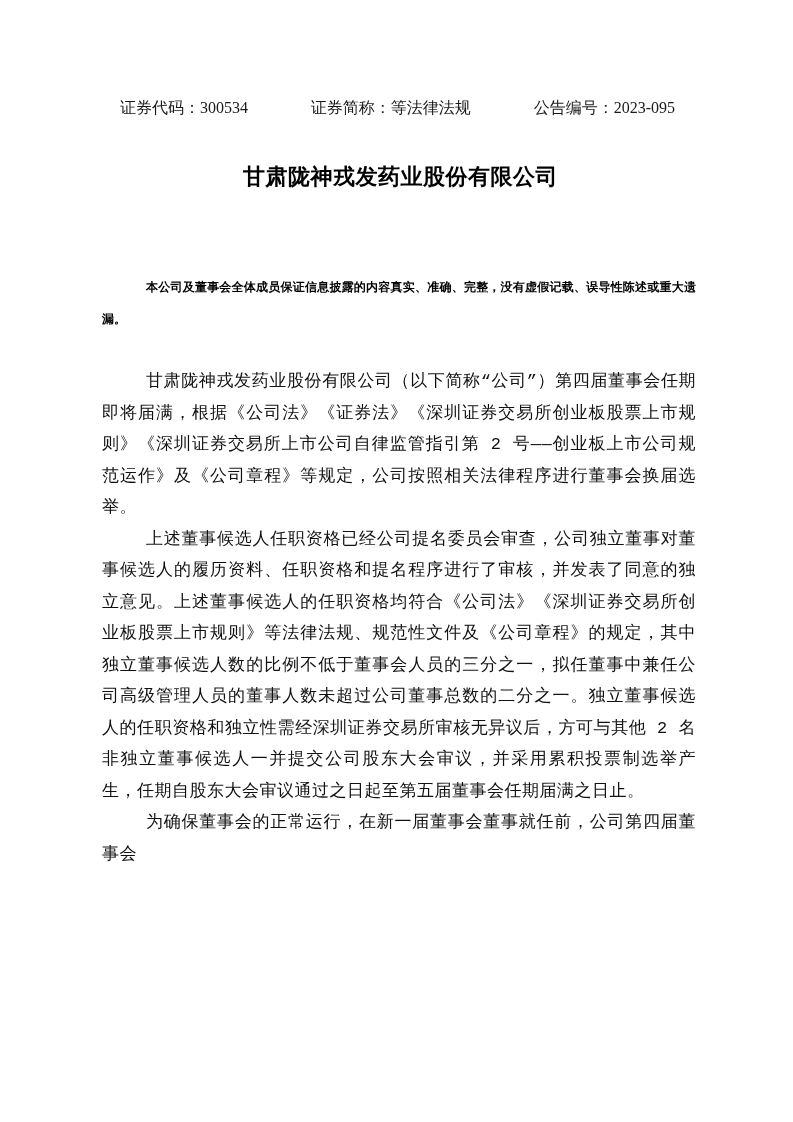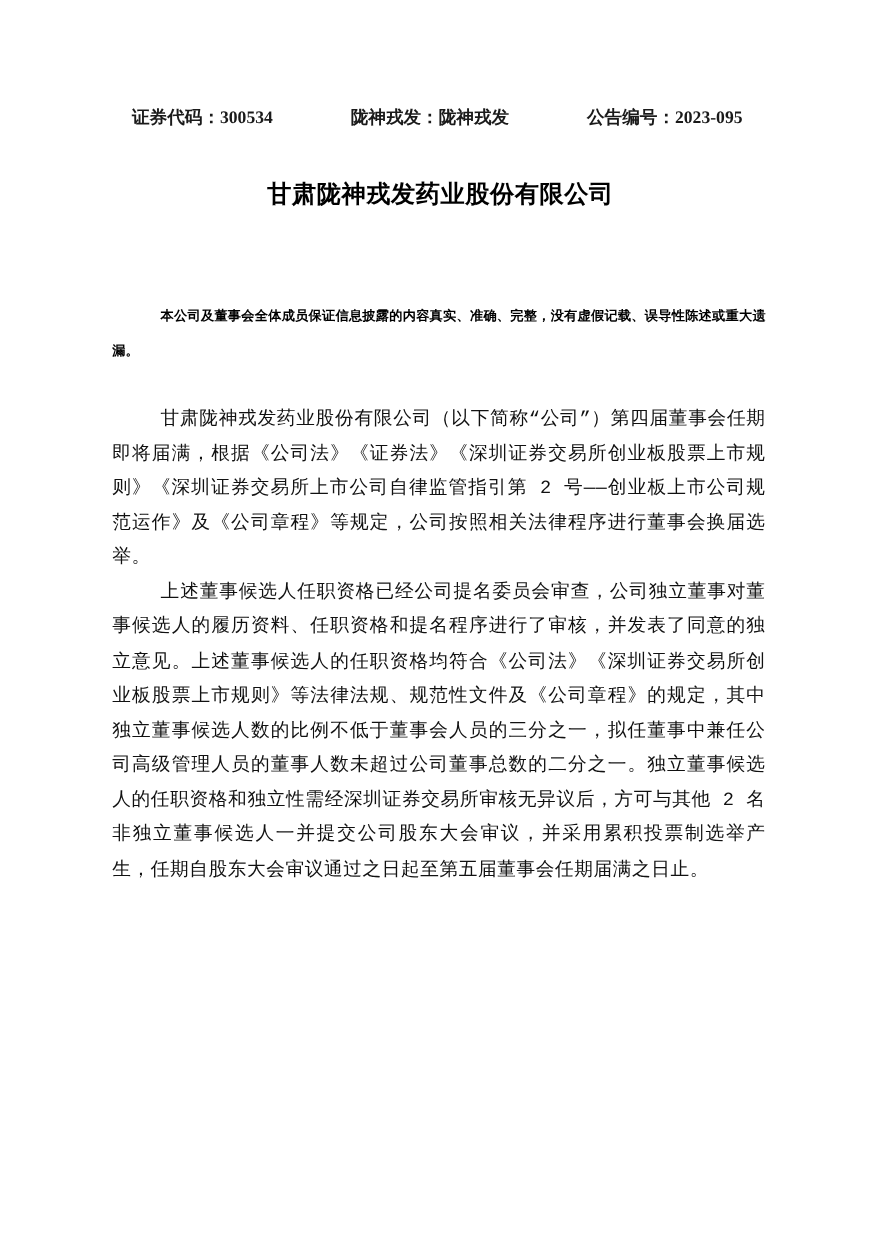--- a/index.html
+++ b/index.html
@@ -20,21 +20,20 @@
     position: absolute;
     top: 97px;
     left: 120px;
     right: 118px;
     display: flex;
     justify-content: space-between;
     align-items: flex-start;
     font-size: 16px;
     line-height: 22px;
     white-space: nowrap;
-    font-weight: bold;
   }
   .title1 {
     position: absolute;
     top: 158px;
     left: 0;
     width: 100%;
     margin: 4px;
     text-align: center;
     font-family: "Liberation Sans", "DejaVu Sans", sans-serif;
     font-weight: 700;
@@ -90,27 +89,28 @@
     color: #111111;
   }
 </style>
 </head>
 <body>
 
 <div class="page">
 
   <div class="doc-header">
     <span>证券代码：300534</span>
-    <span>陇神戎发：陇神戎发</span>
+    <span>证券简称：等法律法规</span>
     <span>公告编号：2023-095</span>
   </div>
 
   <h1 class="title1">甘肃陇神戎发药业股份有限公司</h1>
 
 
   <p class="statement">本公司及董事会全体成员保证信息披露的内容真实、准确、完整，没有虚假记载、误导性陈述或重大遗漏。</p>
 
   <div class="doc-body">
     <p>甘肃陇神戎发药业股份有限公司（以下简称“公司”）第四届董事会任期即将届满，根据《公司法》《证券法》《深圳证券交易所创业板股票上市规则》《深圳证券交易所上市公司自律监管指引第 2 号——创业板上市公司规范运作》及《公司章程》等规定，公司按照相关法律程序进行董事会换届选举。</p>
     <p>上述董事候选人任职资格已经公司提名委员会审查，公司独立董事对董事候选人的履历资料、任职资格和提名程序进行了审核，并发表了同意的独立意见。上述董事候选人的任职资格均符合《公司法》《深圳证券交易所创业板股票上市规则》等法律法规、规范性文件及《公司章程》的规定，其中独立董事候选人数的比例不低于董事会人员的三分之一，拟任董事中兼任公司高级管理人员的董事人数未超过公司董事总数的二分之一。独立董事候选人的任职资格和独立性需经深圳证券交易所审核无异议后，方可与其他 2 名非独立董事候选人一并提交公司股东大会审议，并采用累积投票制选举产生，任期自股东大会审议通过之日起至第五届董事会任期届满之日止。</p>
+    <p>为确保董事会的正常运行，在新一届董事会董事就任前，公司第四届董事会</p>
   </div>
 
 </div>
 
 </body></html>

